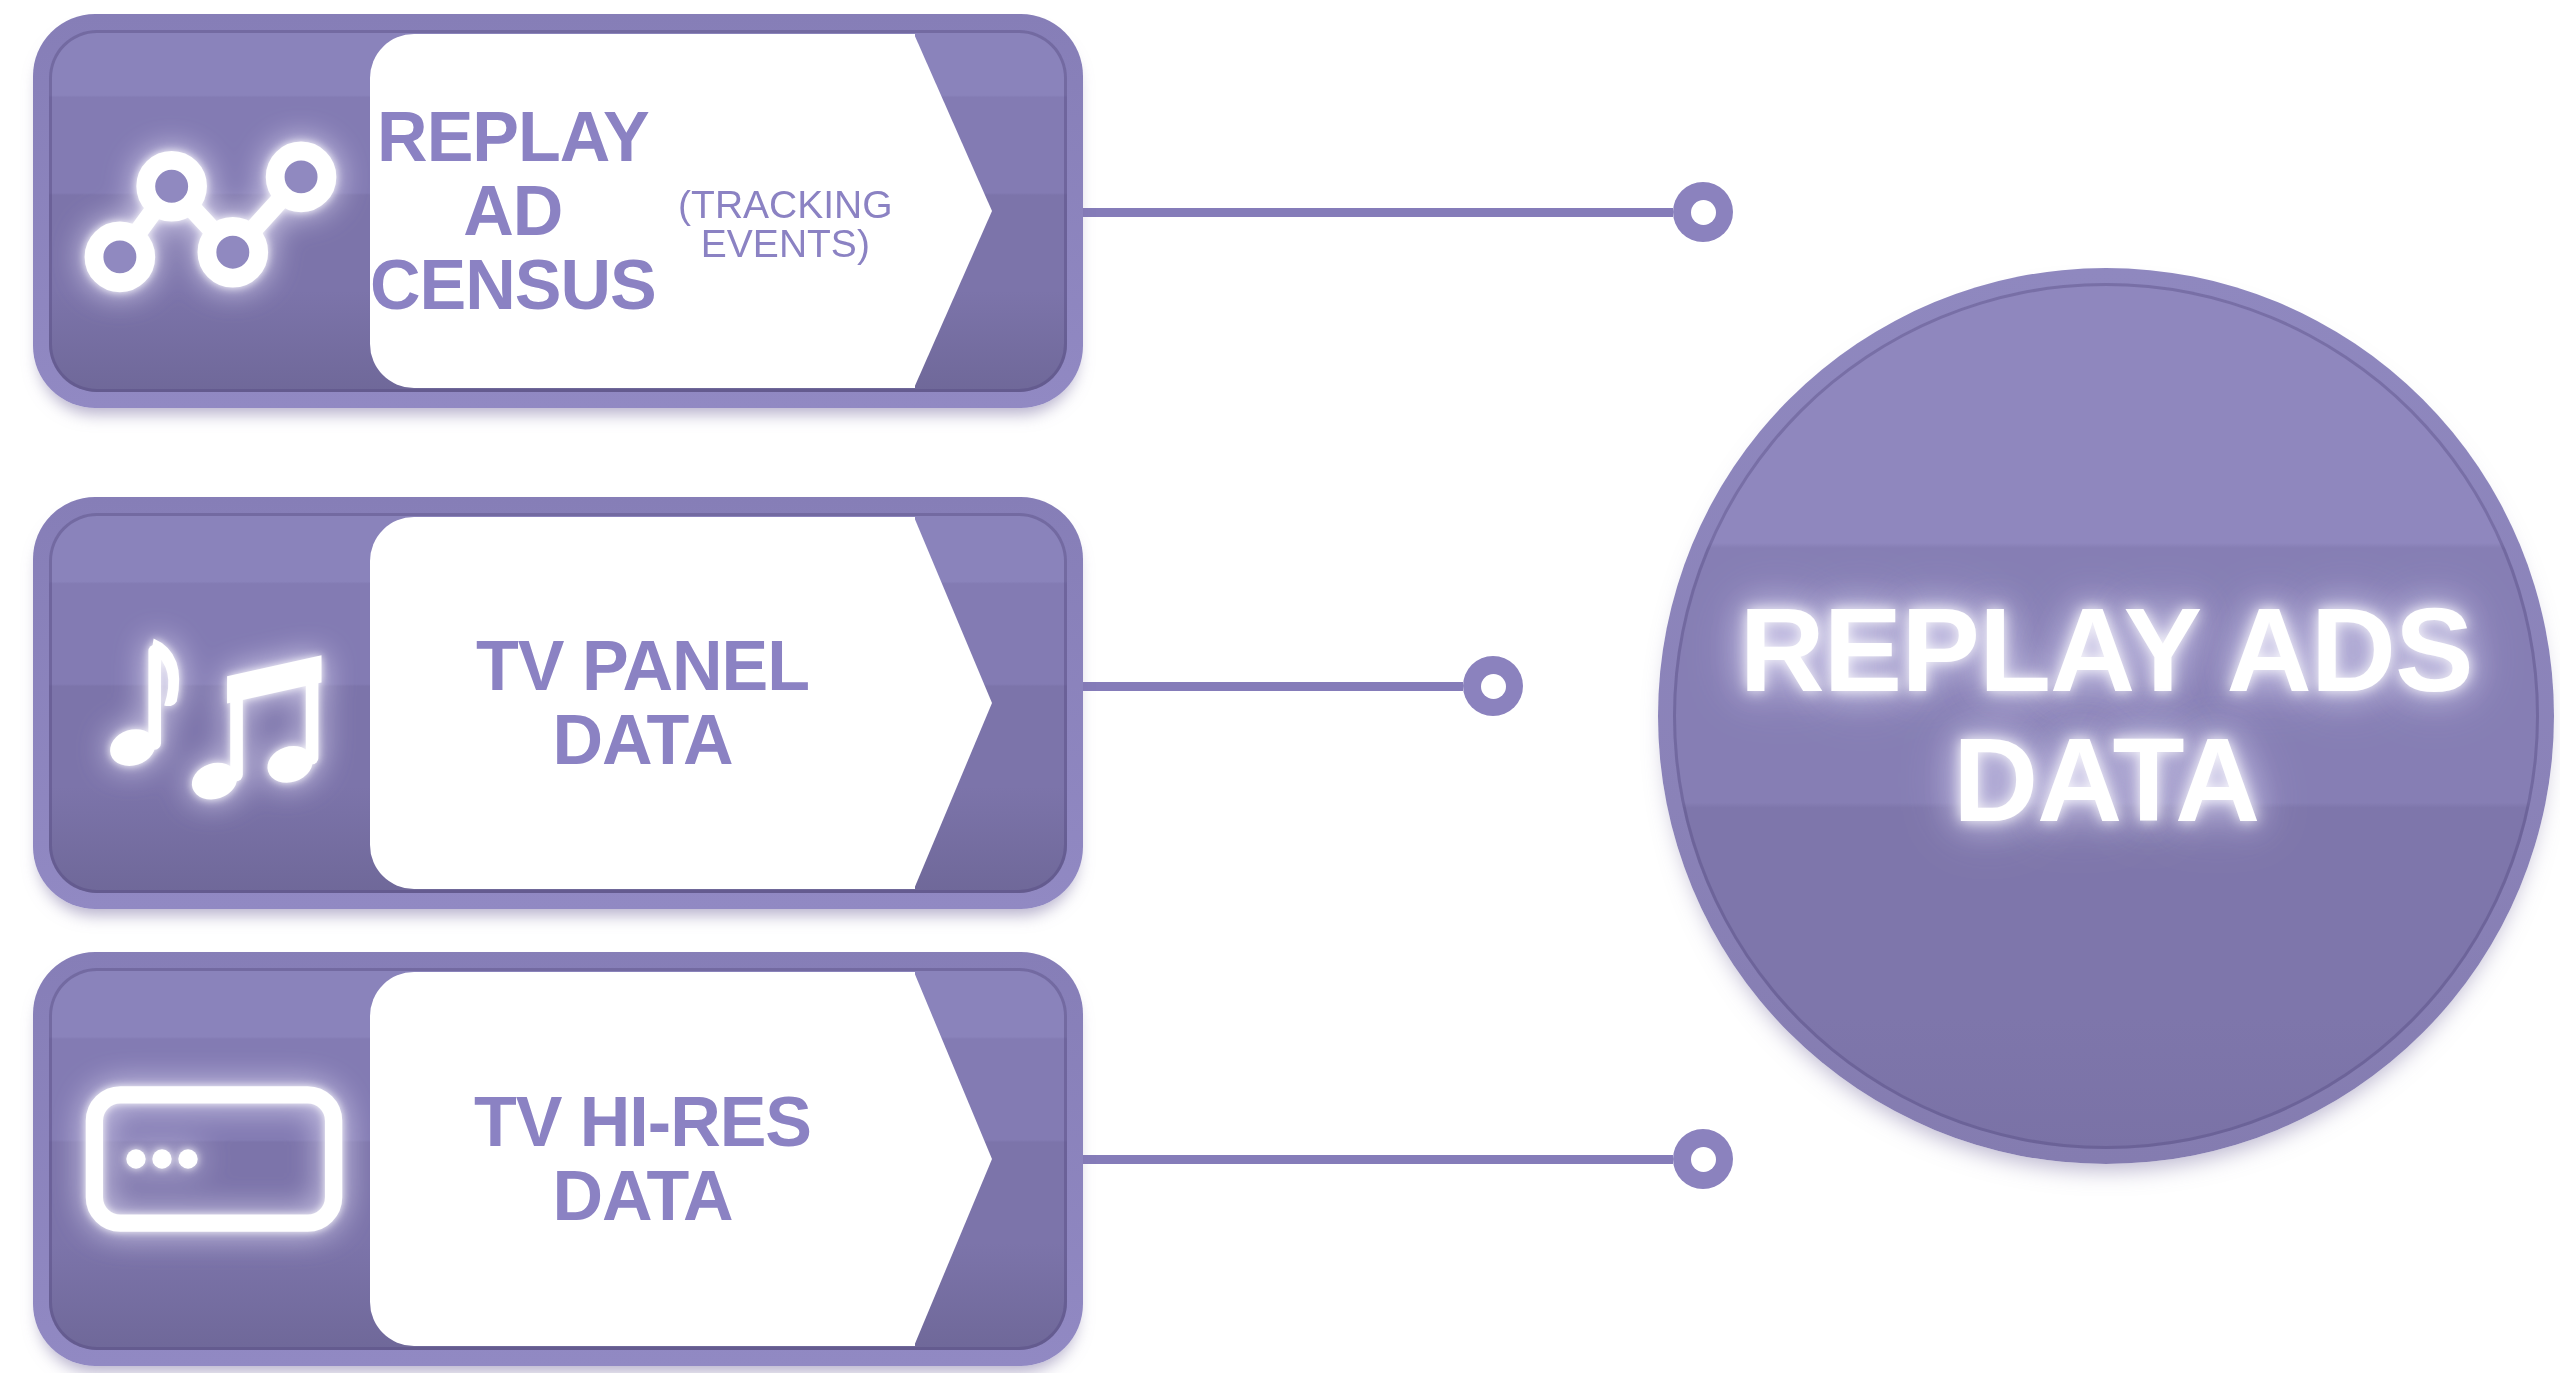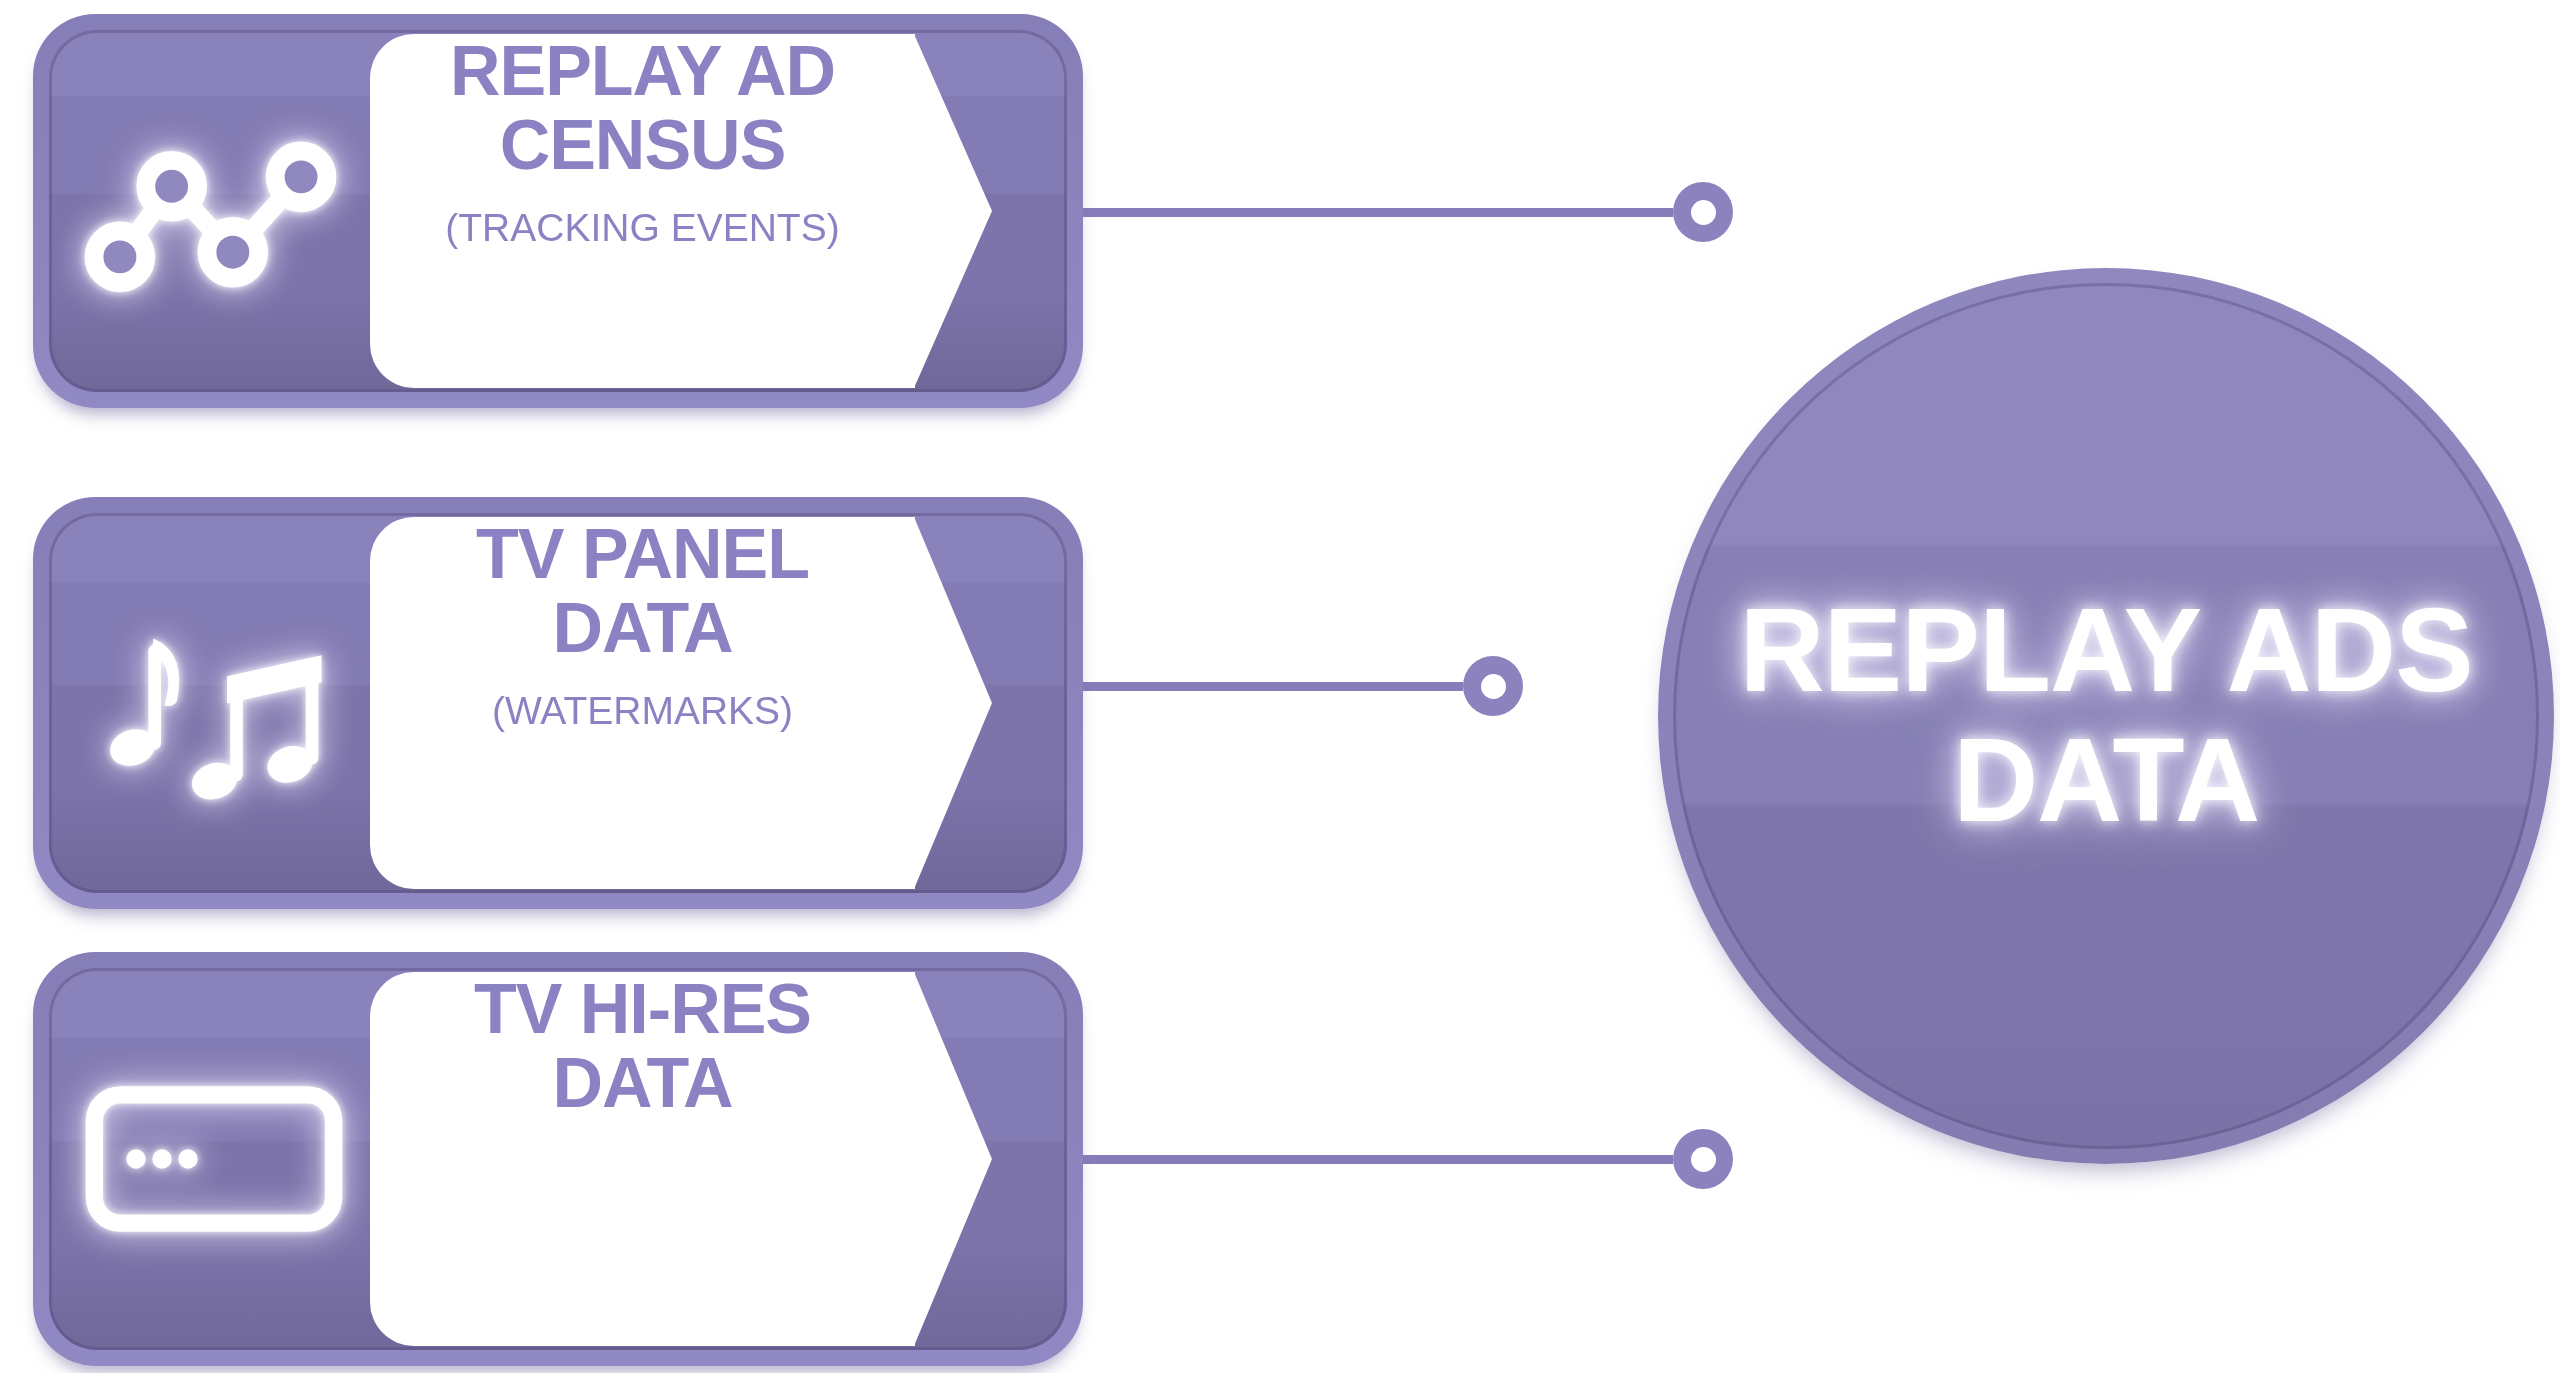--- a/index.html
+++ b/index.html
@@ -27,21 +27,21 @@
   .icon-wrap{
     position:absolute;left:0;top:0;bottom:0;width:330px;
     display:flex;align-items:center;justify-content:center;
   }
   .icon-wrap svg{
     filter:drop-shadow(0 0 4px rgba(255,255,255,.95)) drop-shadow(0 0 16px rgba(238,235,255,.85));
   }
   .panel{
     position:absolute;left:321px;top:4px;bottom:4px;width:545px;
     background:#ffffff;border-radius:44px 0 0 44px;
-    display:flex;flex-direction:column;align-items:center;justify-content:flex-start;
+    display:flex;flex-direction:row;align-items:center;justify-content:center;
     text-align:center;
   }
   .panel-tip{
     position:absolute;left:544px;top:0;bottom:0;width:78px;
     background:#ffffff;
     clip-path:polygon(0 0, 100% 50%, 0 100%);
   }
   .title{
     white-space:pre-line;
     font-weight:700;font-size:70px;line-height:1.06;
@@ -153,21 +153,20 @@
             <rect x="63.5" y="40" width="6" height="48" rx="3"></rect>
             <rect x="99.5" y="32" width="6" height="48" rx="3"></rect>
             <path d="M62 51 L107 41 L107 28 L62 38 Z"></path>
           </g>
         </svg>
       </div>
       <div class="panel">
         <div class="panel-tip"></div>
         <div class="title">TV PANEL
 DATA</div>
-        <div class="subtitle">(WATERMARKS)</div>
       </div>
     </div>
   </div>
 
   <div class="card" style="top:952px;height:414px;">
     <div class="card-inner">
       <div class="icon-wrap">
         <svg width="260" height="150" viewBox="0 0 150 86" xmlns="http://www.w3.org/2000/svg">
           <rect x="6" y="6" width="138" height="74" rx="15" fill="none" stroke="#ffffff" stroke-width="10"></rect>
           <g fill="#ffffff">

